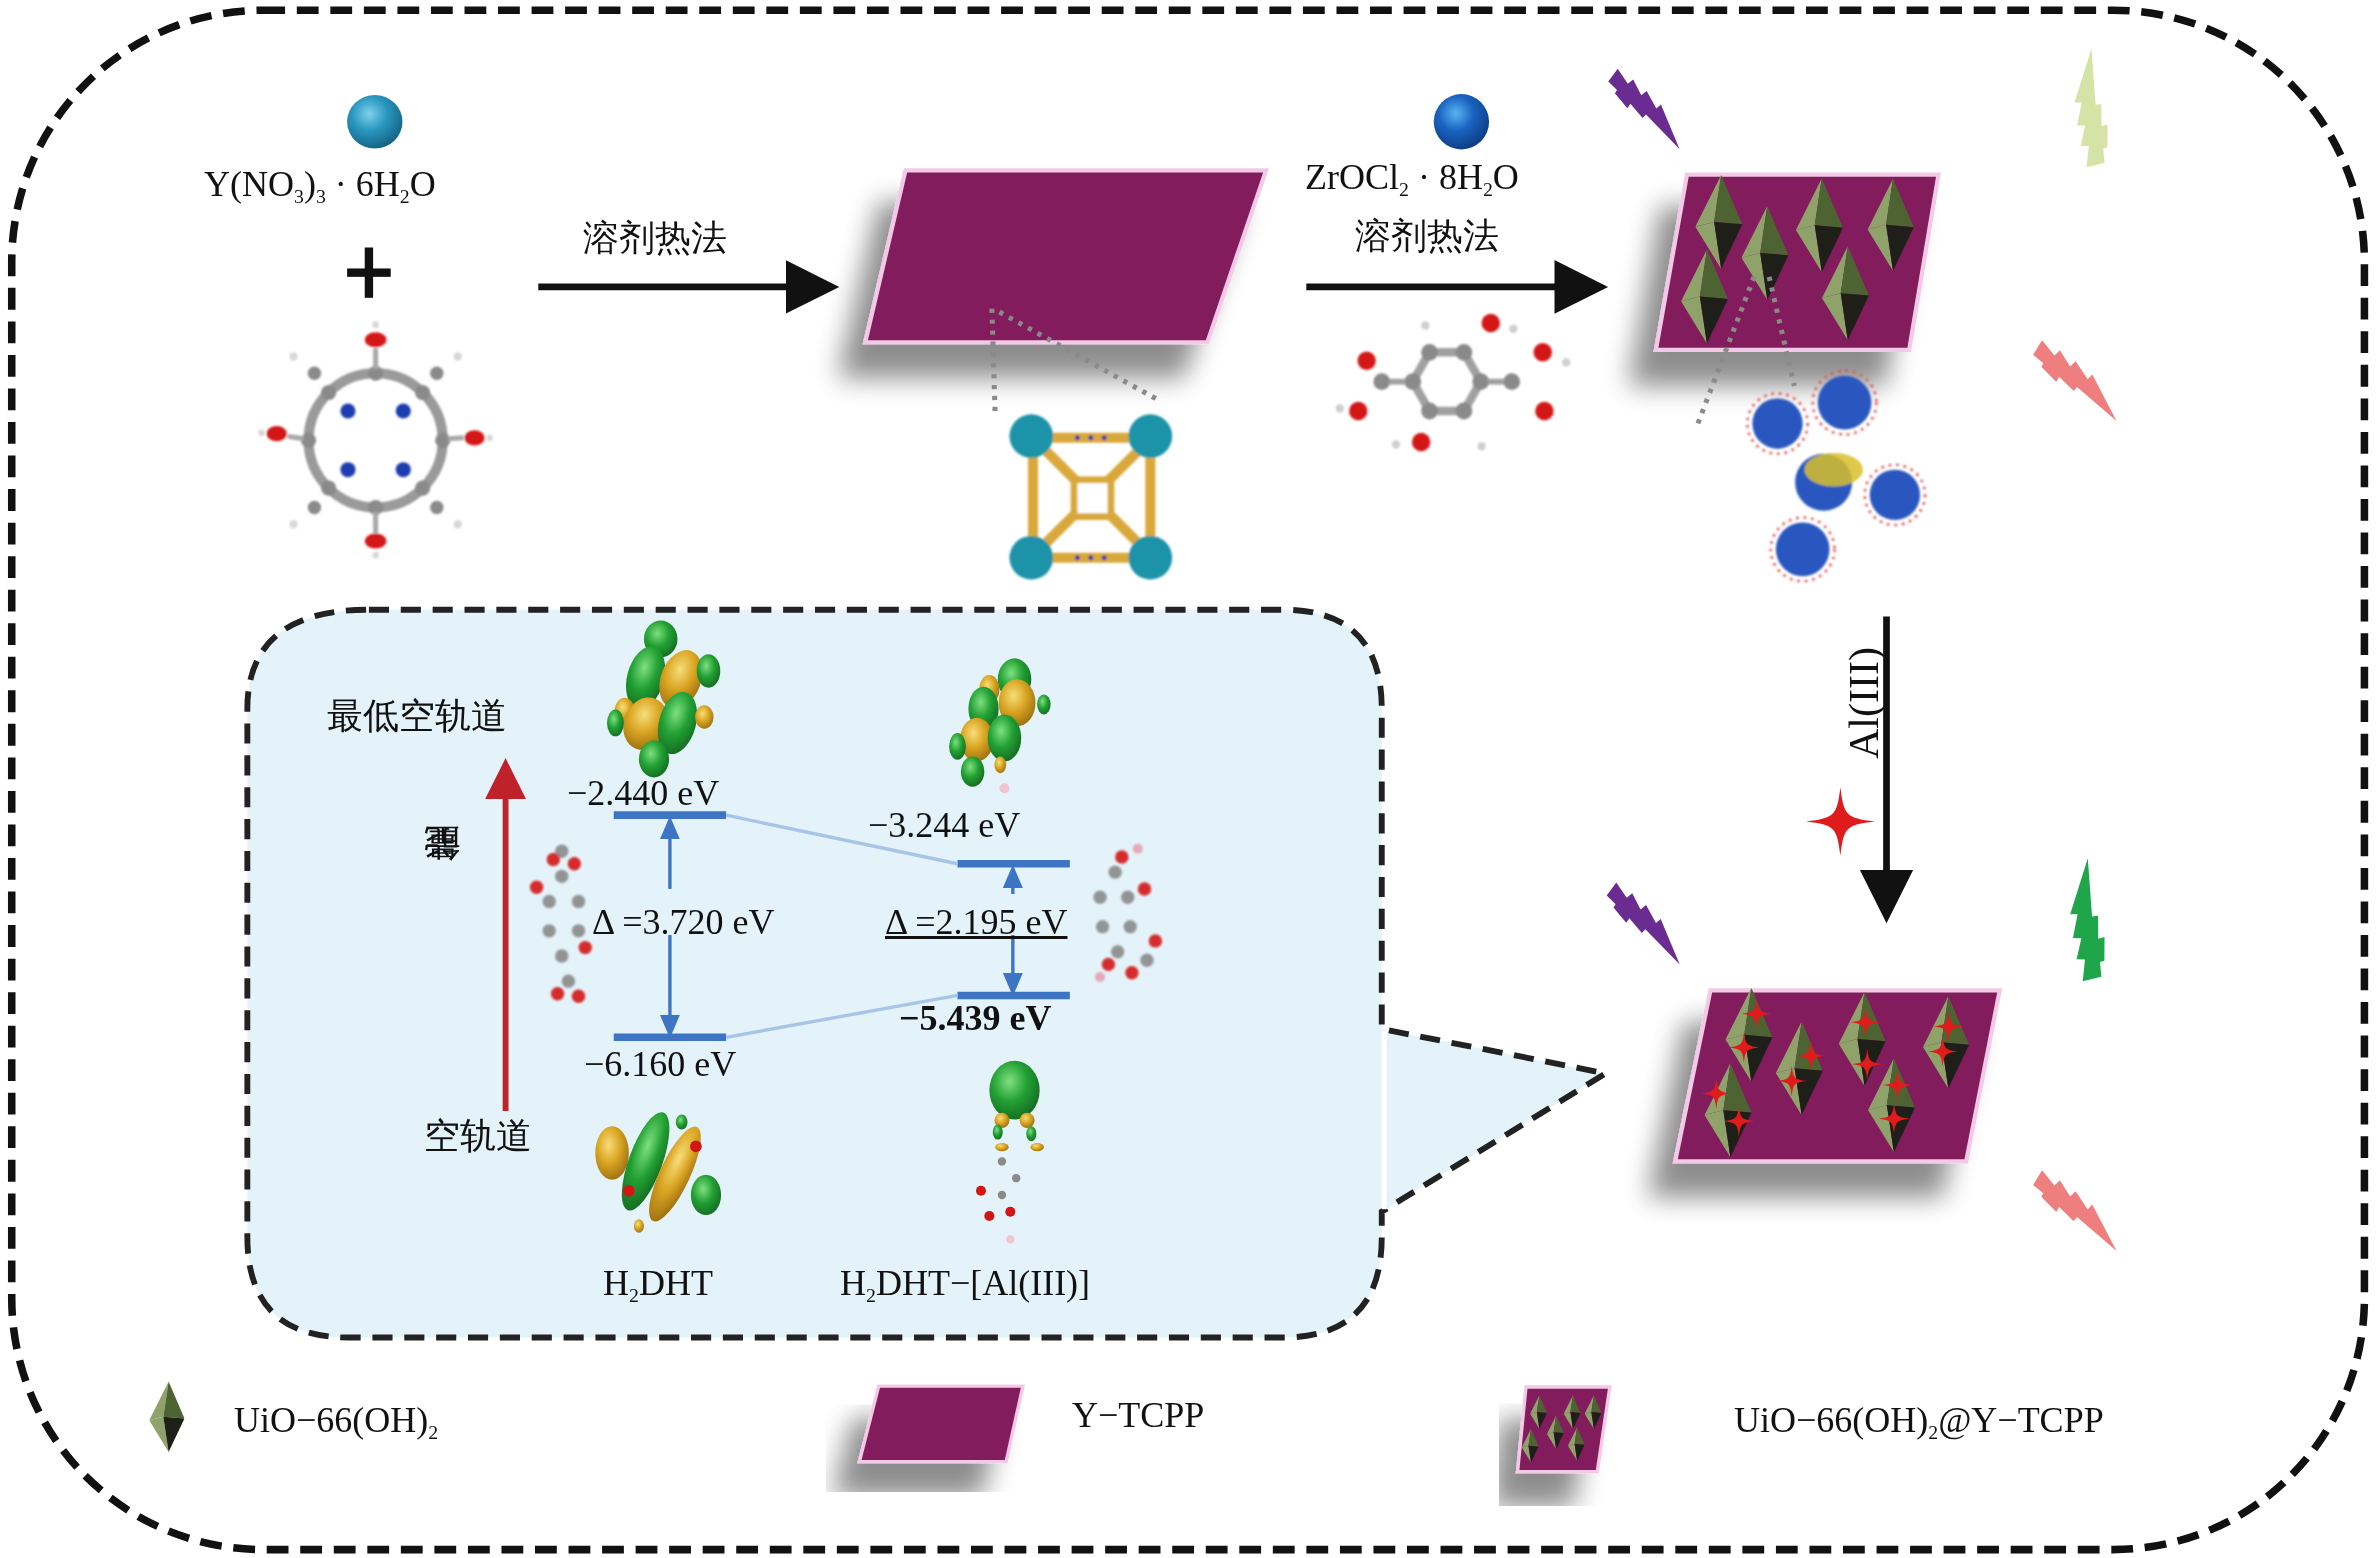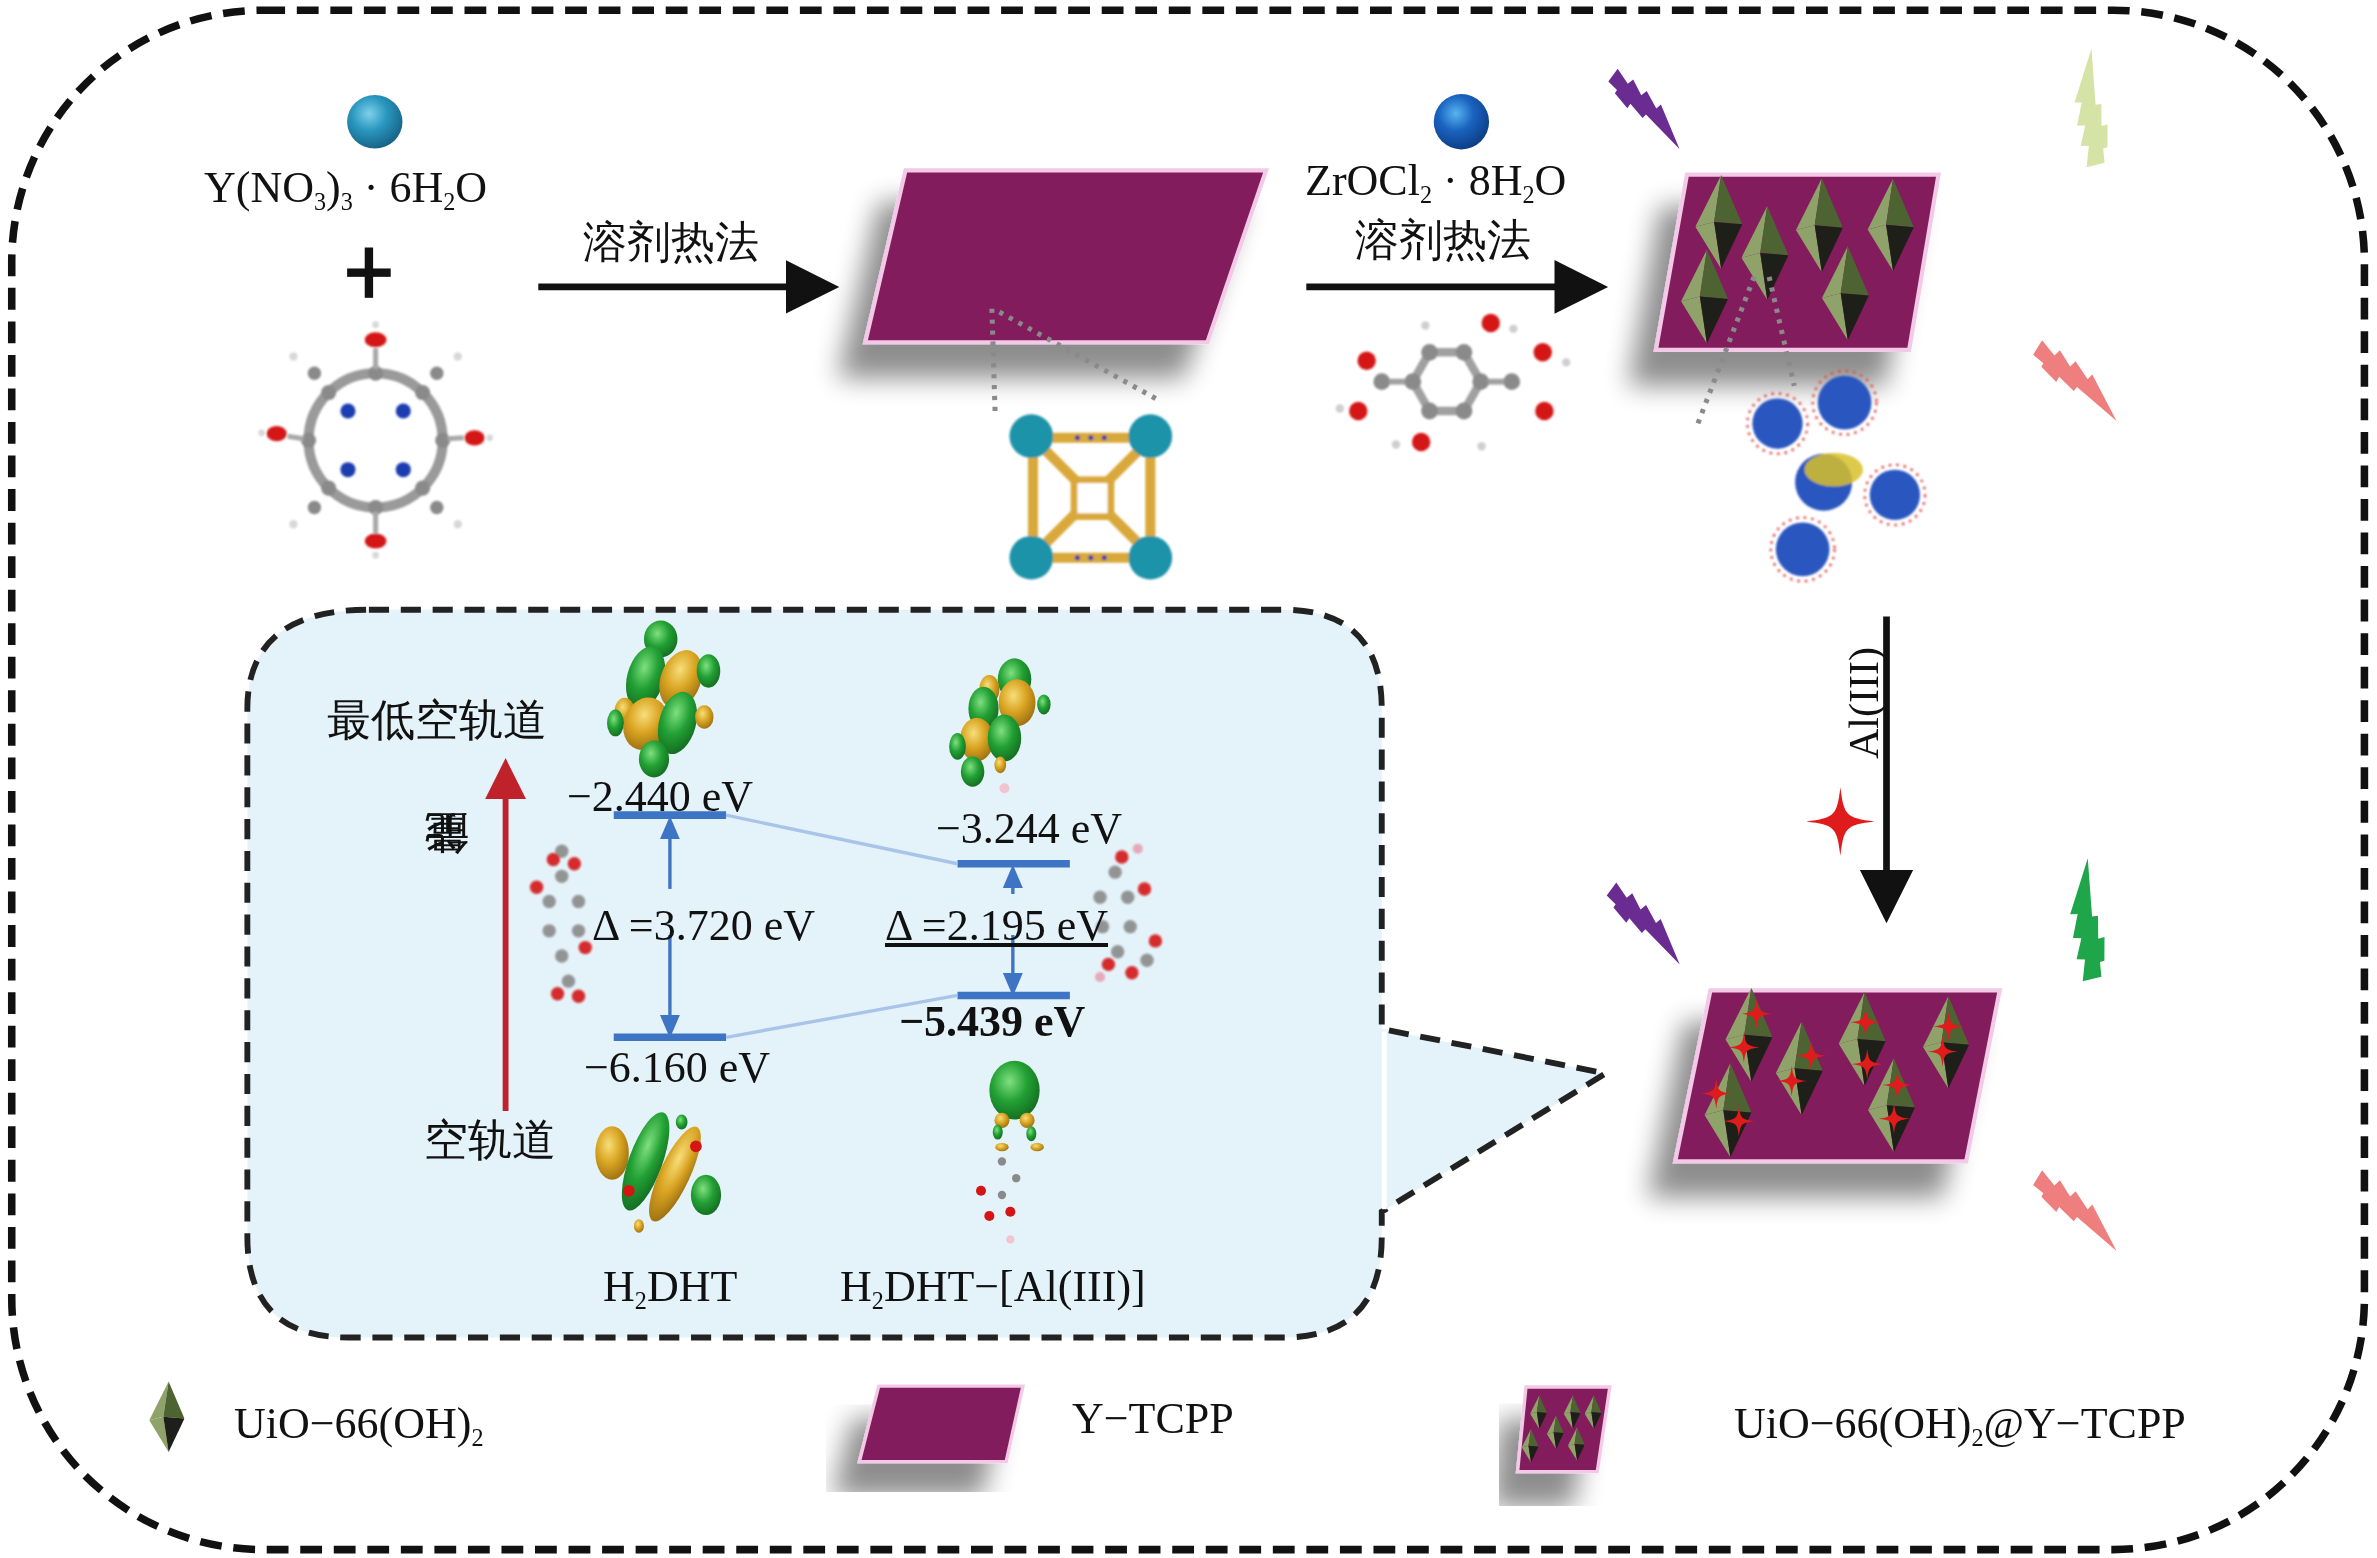--- a/index.html
+++ b/index.html
@@ -1,19 +1,19 @@
 <!DOCTYPE html>
 <html style="font-size:13.4px"><head>
 <meta charset="utf-8">
 <style>
   html,body{margin:0;padding:0;background:#fff;}
   body{width:2377px;height:1559px;position:relative;overflow:hidden;font-family:"Liberation Serif","DejaVu Serif",serif;color:#111;}
   svg.scene{position:absolute;left:0;top:0;width:2377px;height:1559px;}
   .t{position:absolute;white-space:nowrap;line-height:1;font-family:"Liberation Serif","DejaVu Serif",serif;}
-  .f52{font-size:44px;}
+  .f52{font-size:36px;}
   .f50{font-size:42px;}
   .cjk{font-family:"DejaVu Serif","Liberation Serif",serif;}
   sub{font-size:0.55em;vertical-align:-0.35em;line-height:0;}
   .vert{transform:rotate(-90deg);transform-origin:left top;}
   .vcjk{writing-mode:vertical-rl;letter-spacing:5px;}
 </style>
 </head>
 <body>
 
 <svg class="scene" viewBox="0 0 2835 1859" xmlns="http://www.w3.org/2000/svg">
@@ -435,21 +435,21 @@
 <div class="t f50 vert" style="left:1843px;top:759px;">Al(III)</div>
 
 <div class="t f52 cjk" style="left:327px;top:698px;">最低空轨道</div>
 <div class="t f52 cjk" style="left:424px;top:1118px;">空轨道</div>
 <div class="t f52 cjk vcjk" style="left:424px;top:881px;transform:rotate(180deg);">能量</div>
 
 <div class="t f52" style="left:567px;top:763px;margin-top:12px;">−2.440 eV</div>
 <div class="t f52" style="left:584px;top:1046px;">−6.160 eV</div>
 <div class="t f52" style="left:592px;top:904px;">Δ =3.720 eV</div>
 
-<div class="t f52" style="left:936px;top:807px;text-align:right;">−3.244 eV</div>
+<div class="t f52" style="left:868px;top:807px;text-align:right;">−3.244 eV</div>
 <div class="t f52" style="left:899px;top:1000px;font-weight:bold;">−5.439 eV</div>
 <div class="t f52" style="left:885px;top:904px;text-decoration:underline;">Δ =2.195 eV</div>
 
 <div class="t f52" style="left:603px;top:1265px;">
   <span>H</span><sub>2</sub><span>DHT</span>
 </div>
 <div class="t f52" style="left:840px;top:1265px;">
   <span>H</span><sub>2</sub><span>DHT−[Al(III)]</span>
 </div>
 

